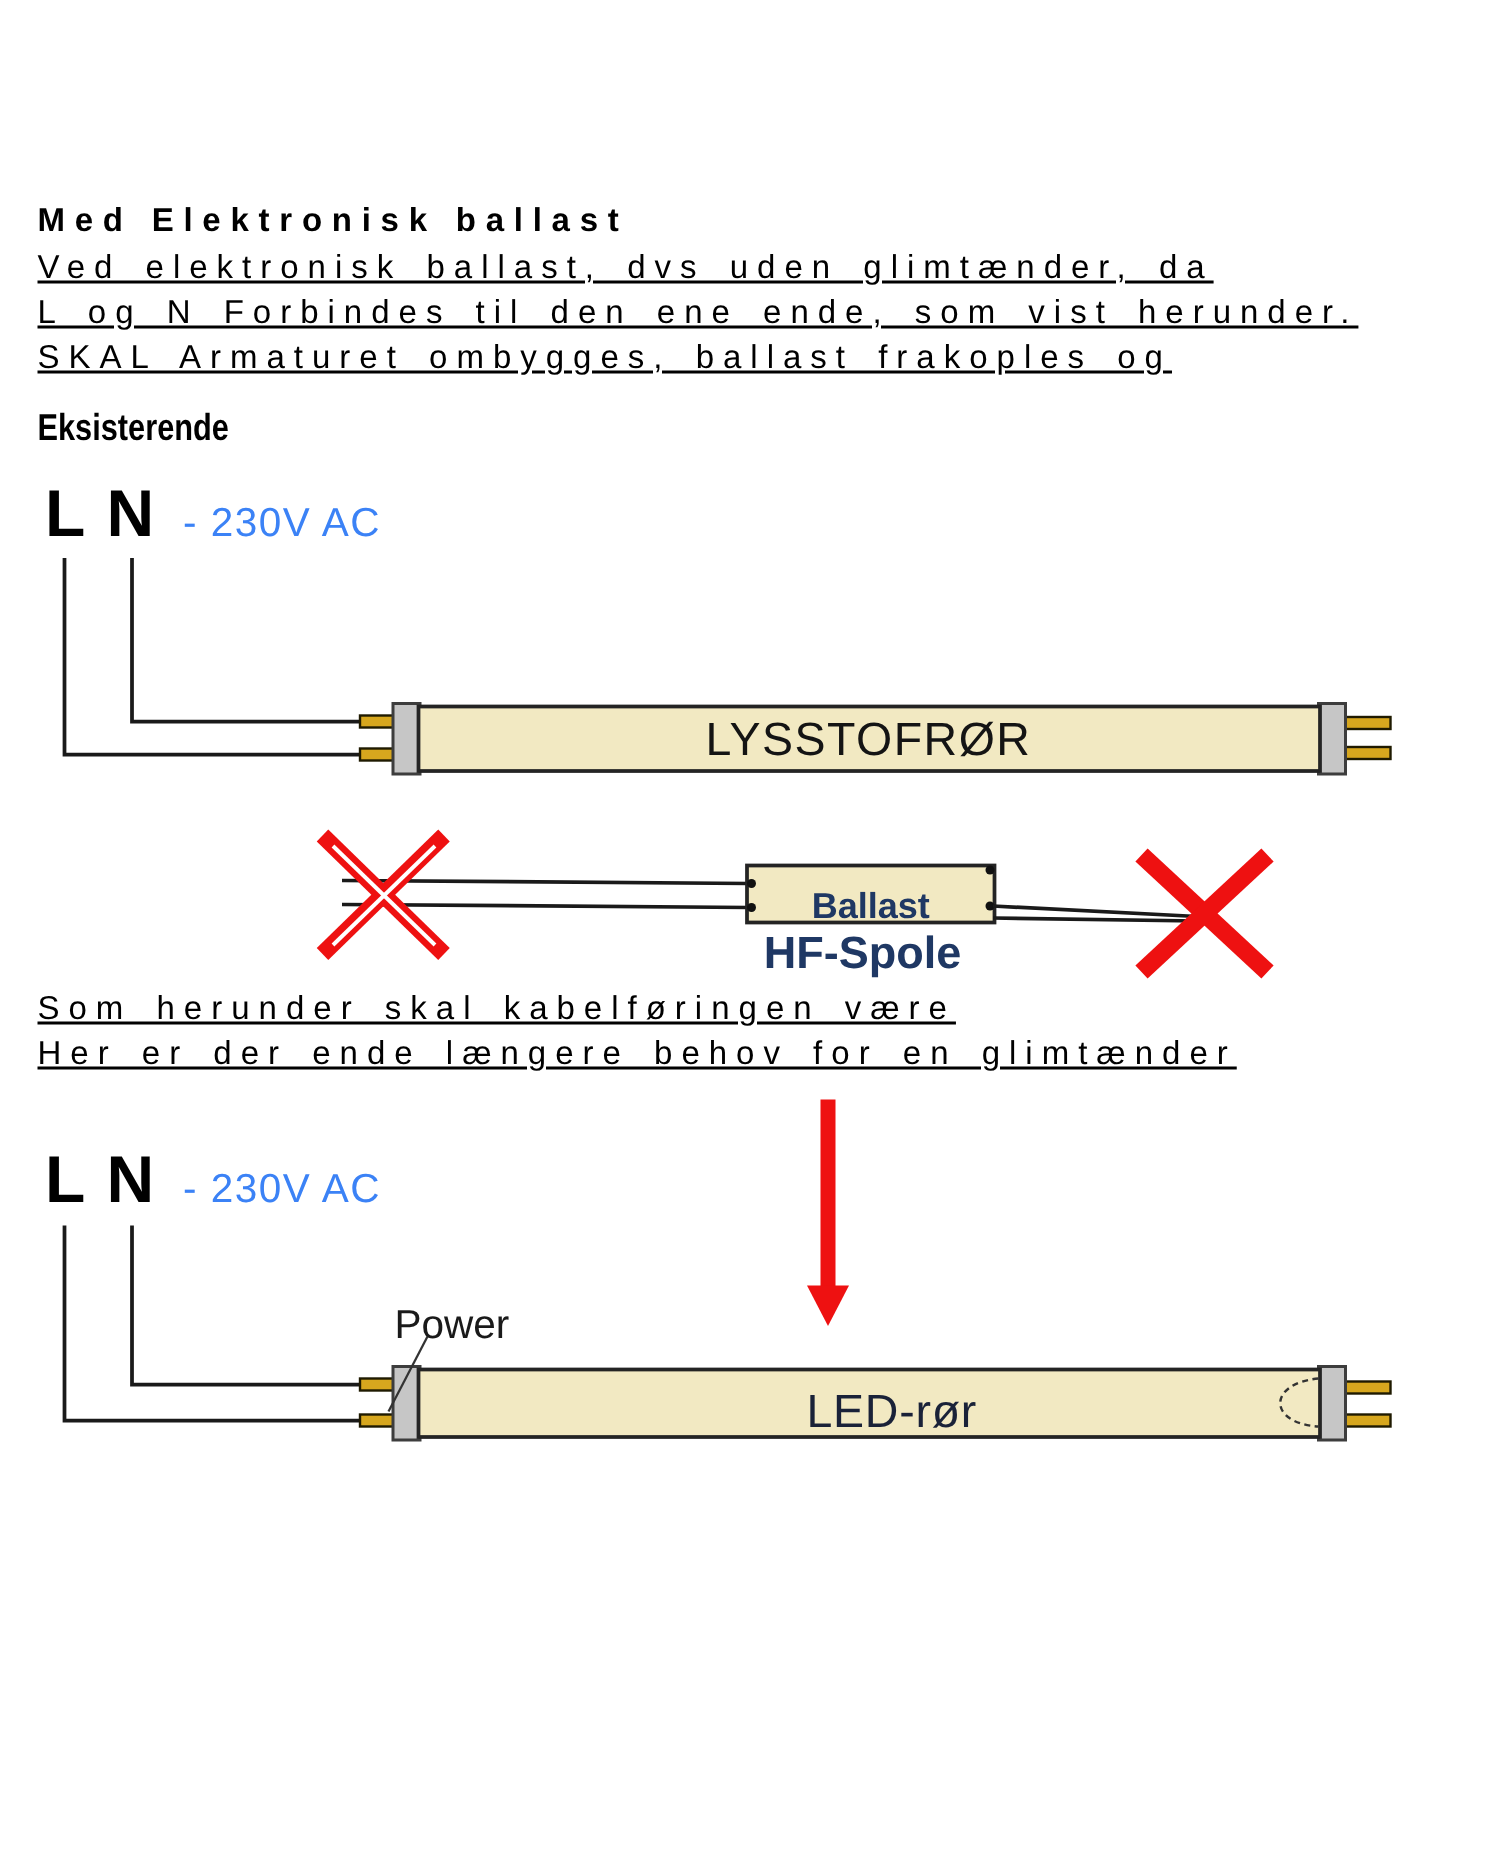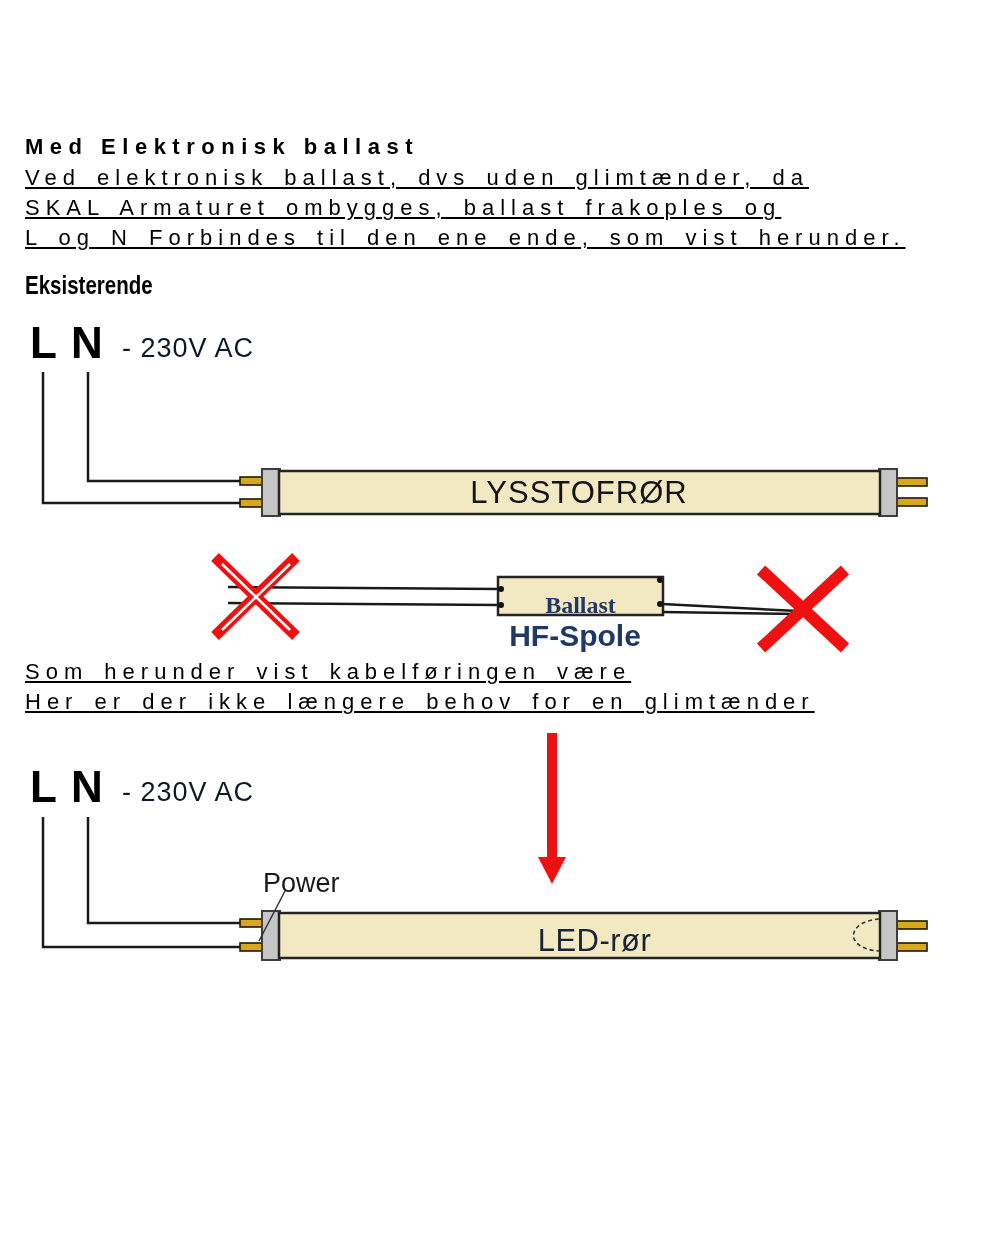--- a/index.html
+++ b/index.html
@@ -9,21 +9,21 @@
     overflow:hidden;
   }
   .abs{position:absolute;}
   .spaced{letter-spacing:6px;word-spacing:4px;font-size:22px;line-height:30px;white-space:nowrap;text-decoration:underline;}
   .title{font-weight:bold;letter-spacing:6.5px;font-size:22px;white-space:nowrap;}
   .section-label{
     font-weight:bold;font-size:25px;transform:scaleX(0.82);transform-origin:left center;
     white-space:nowrap;letter-spacing:0px;
   }
   .ln-letter{font-size:44px;font-weight:700;line-height:44px;}
-  .voltage{font-size:27px;color:#0f172a;white-space:nowrap;letter-spacing:1px;text-align:center;}
+  .voltage{font-size:27px;color:#3b82f6;white-space:nowrap;letter-spacing:1px;text-align:center;}
   .tube-label-box{display:flex;align-items:center;justify-content:center;}
   .tube1-label{font-size:31px;letter-spacing:1px;color:#141414;}
   .tube2-label{font-size:31px;letter-spacing:0.5px;color:#1a2238;}
   .ballast-label{font-size:24px;font-weight:bold;color:#1f3864;}
   .hf-label{font-size:30px;font-weight:bold;color:#1f3864;text-align:center;}
   .power-label{font-size:27px;color:#1a1a1a;white-space:nowrap;}
   svg{position:absolute;left:0;top:0;}
 </style>
 </head>
 <body>
@@ -87,42 +87,42 @@
 
   <path d="M 879 919 C 845 922 845 949 879 951" fill="none" stroke="#333" stroke-width="1.6" stroke-dasharray="4 3"></path>
 
   <line x1="285" y1="891" x2="259" y2="941" stroke="#333" stroke-width="1.5"></line>
 </svg>
 
 <div class="abs title" style="left:25px;top:134px;text-align:right;">Med Elektronisk ballast</div>
 
 <div class="abs" style="left:25px;top:163px;">
   <div class="spaced">Ved elektronisk ballast, dvs uden glimtænder, da</div>
+  <div class="spaced">L og N Forbindes til den ene ende, som vist herunder.</div>
   <div class="spaced">SKAL Armaturet ombygges, ballast frakoples og</div>
-  <div class="spaced">L og N Forbindes til den ene ende, som vist herunder.</div>
 </div>
 
 <div class="abs section-label" style="left:25px;top:271px;">Eksisterende</div>
 
 <div class="abs ln-letter" style="left:30px;top:321px;">L</div>
 <div class="abs ln-letter" style="left:71px;top:321px;">N</div>
 <div class="abs voltage" style="left:122px;top:333px;">- 230V AC</div>
 
 <div class="abs tube-label-box" style="left:279px;top:471px;width:600px;height:43px;">
   <span class="tube1-label">LYSSTOFRØR</span>
 </div>
 
-<div class="abs tube-label-box" style="left:498px;top:577px;width:165px;height:56px;font-family:Liberation Serif, serif;">
+<div class="abs tube-label-box" style="left:498px;top:577px;width:165px;height:56px;">
   <span class="ballast-label">Ballast</span>
 </div>
 <div class="abs hf-label" style="left:450px;top:619px;width:250px;">HF-Spole</div>
 
 <div class="abs" style="left:25px;top:657px;">
-  <div class="spaced">Som herunder vist kabelføringen være</div>
-  <div class="spaced">Her er der ikke længere behov for en glimtænder</div>
+  <div class="spaced">Som herunder skal kabelføringen være</div>
+  <div class="spaced">Her er der ende længere behov for en glimtænder</div>
 </div>
 
 <div class="abs ln-letter" style="left:30px;top:765px;">L</div>
 <div class="abs ln-letter" style="left:71px;top:765px;">N</div>
 <div class="abs voltage" style="left:122px;top:777px;">- 230V AC</div>
 
 <div class="abs power-label" style="left:263px;top:868px;">Power</div>
 
 <div class="abs tube-label-box" style="left:294px;top:913px;width:601px;height:55px;">
   <span class="tube2-label">LED-rør</span>

